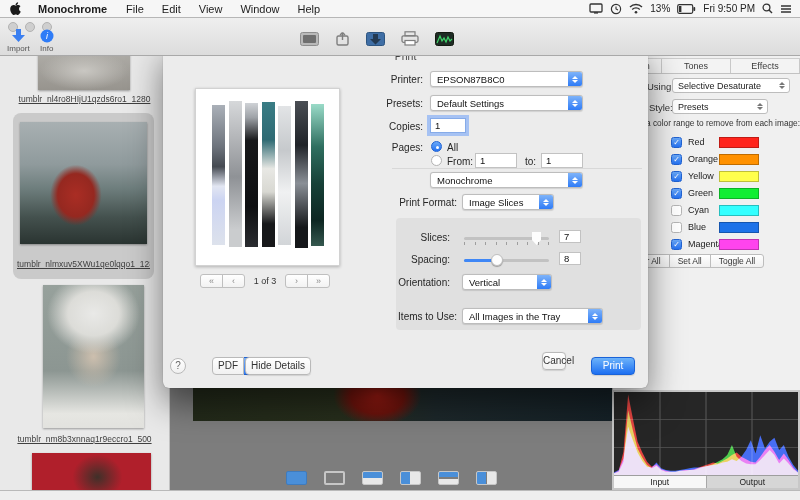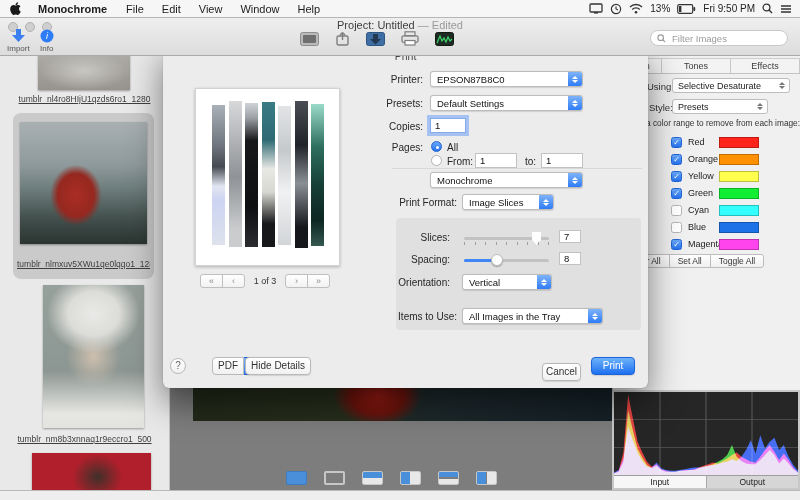--- a/index.html
+++ b/index.html
@@ -187,25 +187,20 @@
         </span>
     </div>
   </div>
 
   <div class="chrome">
     <div class="lights">
       <span class="light"></span>
       <span class="light"></span>
       <span class="light"></span>
     </div>
-    <div class="win-title">
-      <span>Project:</span>
-      <span>Untitled</span>
-      <span class="edited">— Edited</span>
-    </div>
     <div class="tb-left">
       <div class="tb-btn">
         <svg class="tcicon" width="15" height="14" viewBox="0 0 15 14">
             <path fill="#3b7ff0" d="M5 0h5v6h4l-6.5 7L1 6h4z"></path>
           </svg>
         <span>Import</span>
       </div>
       <div class="tb-btn">
         <svg class="tcicon" width="14" height="14" viewBox="0 0 14 14">
             <circle cx="7" cy="7" r="6.5" fill="#2f7cf7"></circle>
@@ -229,27 +224,20 @@
         </svg>
       <svg class="tcicon" width="18" height="15" viewBox="0 0 18 15">
           <rect x="4" y="0.8" width="10" height="4" fill="none" stroke="#7e7e7e" stroke-width="1.2"></rect>
           <rect x="1" y="4.8" width="16" height="6.5" rx="1.5" fill="none" stroke="#7e7e7e" stroke-width="1.3"></rect>
           <rect x="4" y="9.5" width="10" height="4.5" fill="#fff" stroke="#7e7e7e" stroke-width="1.2"></rect>
         </svg>
       <svg class="tcicon" width="19" height="14" viewBox="0 0 19 14">
           <rect x="0.5" y="0.5" width="18" height="13" rx="2" fill="#1e2b24" stroke="#11180f"></rect>
           <path d="M2 11 L5 4 L7 9 L9 6 L11 10 L13 5 L15 9 L17 7" fill="none" stroke="#3fd46a" stroke-width="1.2"></path>
         </svg>
-    </div>
-    <div class="search-field">
-      <svg width="9" height="9" viewBox="0 0 11 11">
-          <circle cx="4.5" cy="4.5" r="3.4" fill="none" stroke="#9b9b9b" stroke-width="1.4"></circle>
-          <path d="M7 7 L10 10" stroke="#9b9b9b" stroke-width="1.4"></path>
-        </svg>
-      <input placeholder="Filter Images" style="">
     </div>
   </div>
 
   <div class="sidebar">
     <div class="thumb t1"></div>
     <div class="cap" style="top:38px;">tumblr_nl4ro8HIjU1qzds6ro1_1280</div>
     <div class="sel-cell">
       <div class="cap" style="top:146px;left:4px;right:4px;">tumblr_nlmxuv5XWu1qe0lqqo1_128</div>
     </div>
     <div class="thumb t2"></div>
@@ -476,17 +464,17 @@
     </div>
 
     <span class="help-btn" style="left:7px;top:312px;">?</span>
     <div class="pdf-btn" style="left:30px;top:311px;">
       <span class="pdf-main">PDF</span>
       <span class="pdf-arrow">
           <i></i>
         </span>
     </div>
     <span class="btn" style="left:82px;top:311px;width:66px;">Hide Details</span>
-    <span class="btn" style="left:379px;top:317px;width:39px;text-align:center;">Cancel</span>
+    <span class="btn" style="left:379px;top:306px;width:24px;text-align:center;">Cancel</span>
     <span class="btn primary" style="left:428px;top:311px;width:44px;">Print</span>
   </div>
 
 </div>
 
 </body></html>

